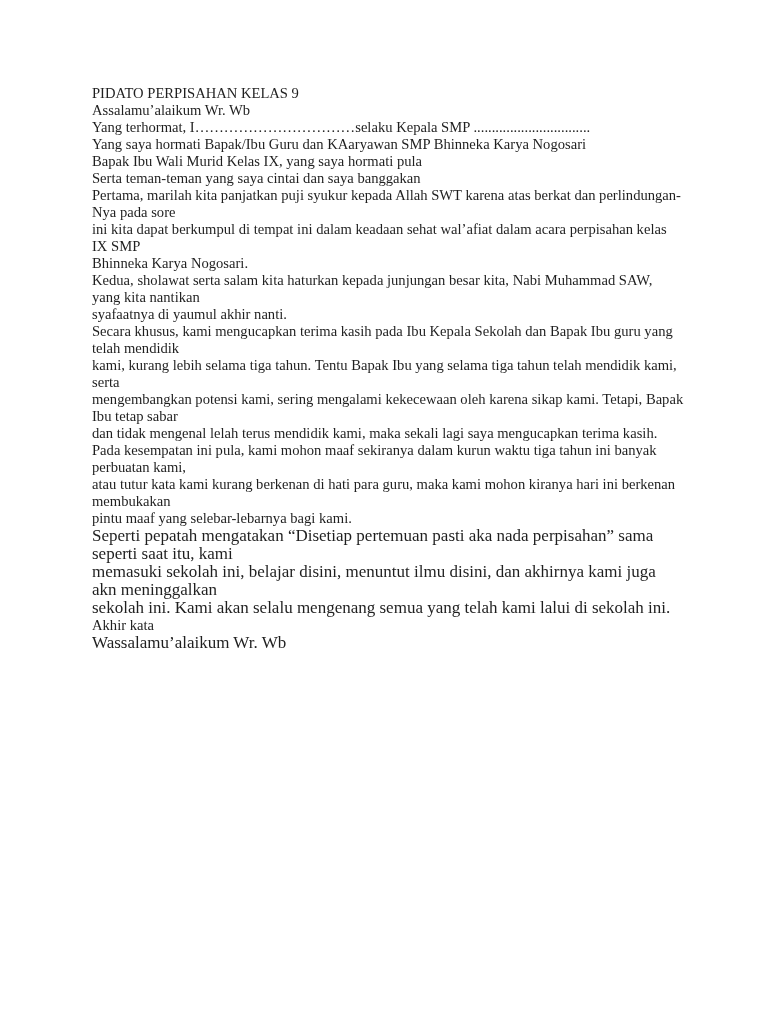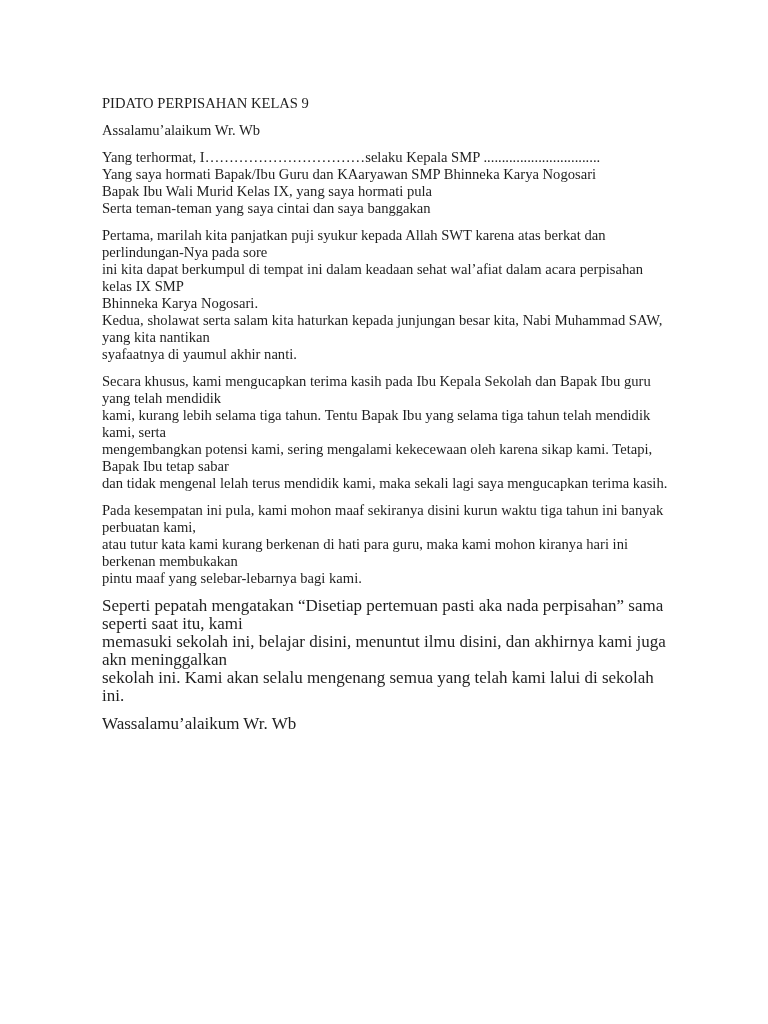--- a/index.html
+++ b/index.html
@@ -14,21 +14,21 @@
     box-sizing: border-box;
     background: #ffffff;
     color: #1f1f1f;
     font-family: "Liberation Serif", "DejaVu Serif", serif;
     font-size: 14.6px;
     line-height: 17px;
     padding: 85px 84px 0 92px;
     overflow: hidden;
   }
   .page p {
-    margin: 10px;
+    margin: 0;
     font-family: Liberation Serif, serif;
   }
   .block {
     white-space: pre-line;
     margin: 0 0 15px 0;
   }
   .title {
     margin: 0;
   }
   .salutation {
@@ -65,26 +65,27 @@
 Bhinneka Karya Nogosari.
 Kedua, sholawat serta salam kita haturkan kepada junjungan besar kita, Nabi Muhammad SAW, yang kita nantikan
 syafaatnya di yaumul akhir nanti.</p>
 
 
   <p class="block">Secara khusus, kami mengucapkan terima kasih pada Ibu Kepala Sekolah dan Bapak Ibu guru yang telah mendidik
 kami, kurang lebih selama tiga tahun. Tentu Bapak Ibu yang selama tiga tahun telah mendidik kami, serta
 mengembangkan potensi kami, sering mengalami kekecewaan oleh karena sikap kami. Tetapi, Bapak Ibu tetap sabar
 dan tidak mengenal lelah terus mendidik kami, maka sekali lagi saya mengucapkan terima kasih.</p>
 
-  <p class="block">Pada kesempatan ini pula, kami mohon maaf sekiranya disini kurun waktu tiga  tahun ini banyak perbuatan kami,
+  <p class="block">Pada kesempatan ini pula, kami mohon maaf sekiranya dalam kurun waktu tiga  tahun ini banyak perbuatan kami,
 atau tutur kata kami kurang berkenan di hati para guru, maka kami mohon kiranya hari ini berkenan membukakan
 pintu maaf yang selebar-lebarnya bagi kami.</p>
 
   <p class="block large">Seperti pepatah mengatakan “Disetiap pertemuan pasti aka nada perpisahan” sama seperti saat itu, kami
 memasuki sekolah ini, belajar disini, menuntut ilmu disini, dan akhirnya kami juga akn meninggalkan
 sekolah ini. Kami akan selalu mengenang semua yang telah kami lalui di sekolah ini.</p>
 
 
 
+  <p class="line">Akhir kata</p>
 
   <p class="line large">Wassalamu’alaikum Wr. Wb</p>
 
 </div>
 
 </body></html>

